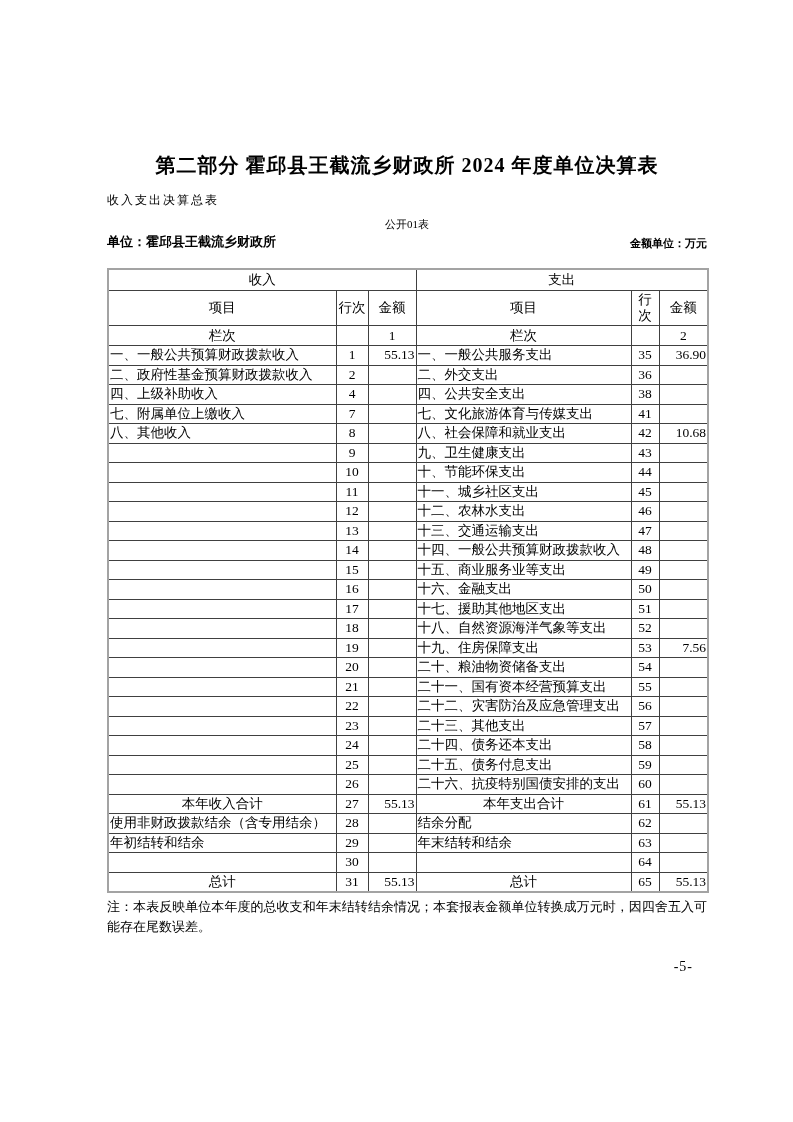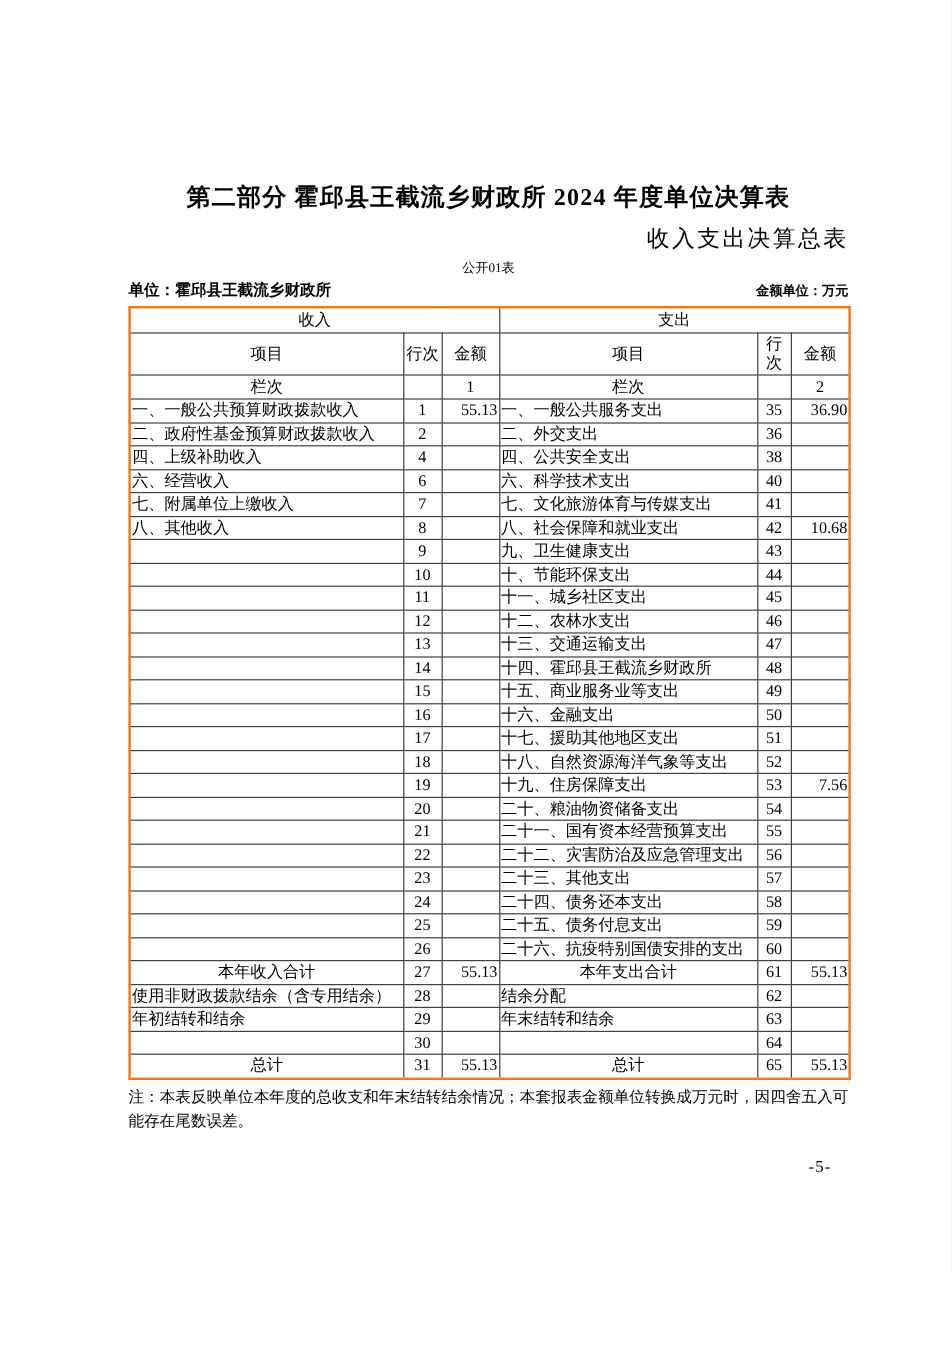--- a/index.html
+++ b/index.html
@@ -5,29 +5,29 @@
   html,body { margin:0; padding:0; background:#e8e8e8; }
   .page {
     position:relative; width:793px; height:1122px; margin:0 auto;
     background:#ffffff; color:#000;
     font-family:"Liberation Serif","DejaVu Serif",serif;
     overflow:hidden;
   }
   .content { position:absolute; left:107px; top:152px; width:600px; }
 
   .title { text-align:center; font-size:20px; line-height:26px; font-weight:bold; letter-spacing:1px; }
-  .subtitle { margin-top:10px; text-align:right; font-size:19px; line-height:24px; letter-spacing:2px; }
+  .subtitle { margin-top:10px; text-align:left; font-size:12px; line-height:24px; letter-spacing:2px; }
   .form-code { margin-top:5px; text-align:center; font-size:11px; line-height:14px; }
   .meta-row { margin-top:2px; display:flex; justify-content:space-between; align-items:flex-end;font-weight:bold; }
   .unit-name { font-size:13px; line-height:18px; }
   .amount-unit { font-size:11px; line-height:16px; }
 
   table.summary {
-    margin-top:4px; width:600px; border-collapse:collapse; table-layout:fixed;
-    border:2px solid #f97316;
+    margin-top:17px; width:600px; border-collapse:collapse; table-layout:fixed;
+    border:2px solid #a3a3a3;
   }
   table.summary th, table.summary td {
     border:1px solid #404040; padding:0 1px;
     font-size:13.5px; font-weight:normal; color:#000;
     overflow:hidden;
   }
   thead th { text-align:center; white-space:normal; }
   tr.sec-row th { height:20px; }
   tr.col-row th { height:34px; line-height:16px; }
   tr.idx-row td { height:19px; text-align:center; }
@@ -105,28 +105,20 @@
           </tr>
           <tr>
             <td class="item">四、上级补助收入</td>
             <td class="line">4</td>
             <td class="amt"></td>
             <td class="item">四、公共安全支出</td>
             <td class="line">38</td>
             <td class="amt"></td>
           </tr>
           <tr>
-            <td class="item">六、经营收入</td>
-            <td class="line">6</td>
-            <td class="amt"></td>
-            <td class="item">六、科学技术支出</td>
-            <td class="line">40</td>
-            <td class="amt"></td>
-          </tr>
-          <tr>
             <td class="item">七、附属单位上缴收入</td>
             <td class="line">7</td>
             <td class="amt"></td>
             <td class="item">七、文化旅游体育与传媒支出</td>
             <td class="line">41</td>
             <td class="amt"></td>
           </tr>
           <tr>
             <td class="item">八、其他收入</td>
             <td class="line">8</td>
@@ -172,21 +164,21 @@
             <td class="line">13</td>
             <td class="amt"></td>
             <td class="item">十三、交通运输支出</td>
             <td class="line">47</td>
             <td class="amt"></td>
           </tr>
           <tr>
             <td class="item"></td>
             <td class="line">14</td>
             <td class="amt"></td>
-            <td class="item">十四、霍邱县王截流乡财政所</td>
+            <td class="item">十四、一般公共预算财政拨款收入</td>
             <td class="line">48</td>
             <td class="amt"></td>
           </tr>
           <tr>
             <td class="item"></td>
             <td class="line">15</td>
             <td class="amt"></td>
             <td class="item">十五、商业服务业等支出</td>
             <td class="line">49</td>
             <td class="amt"></td>

